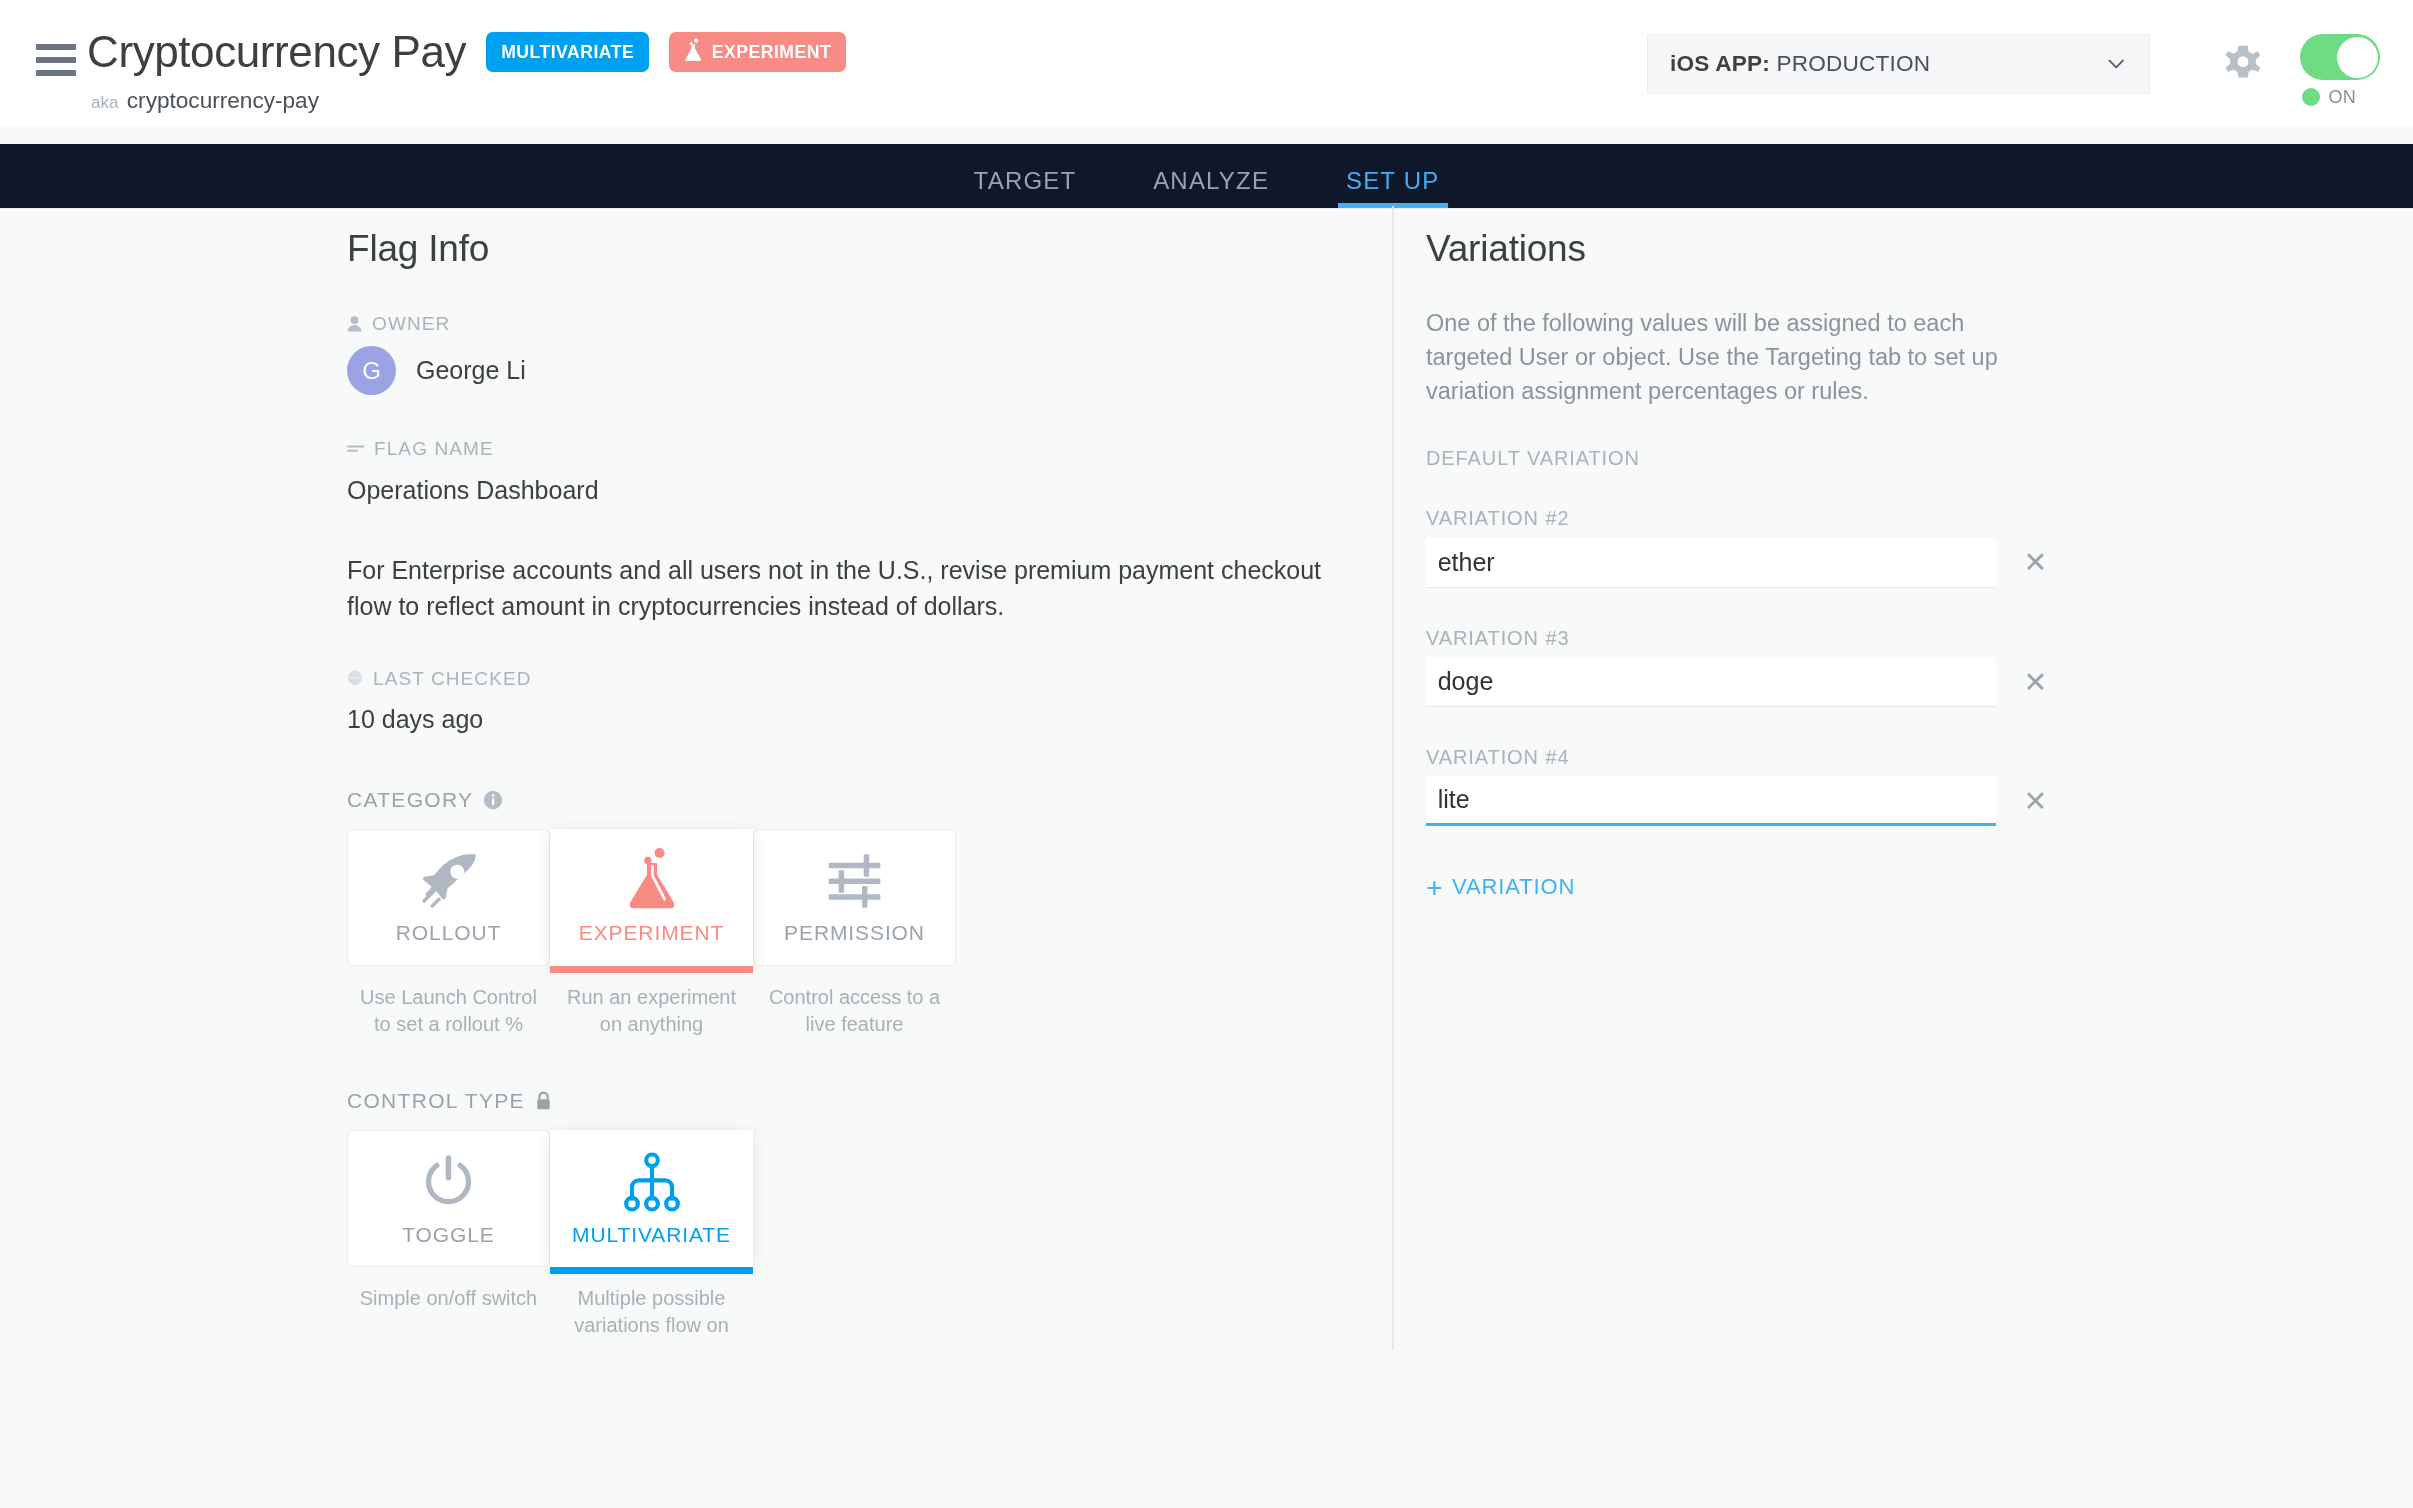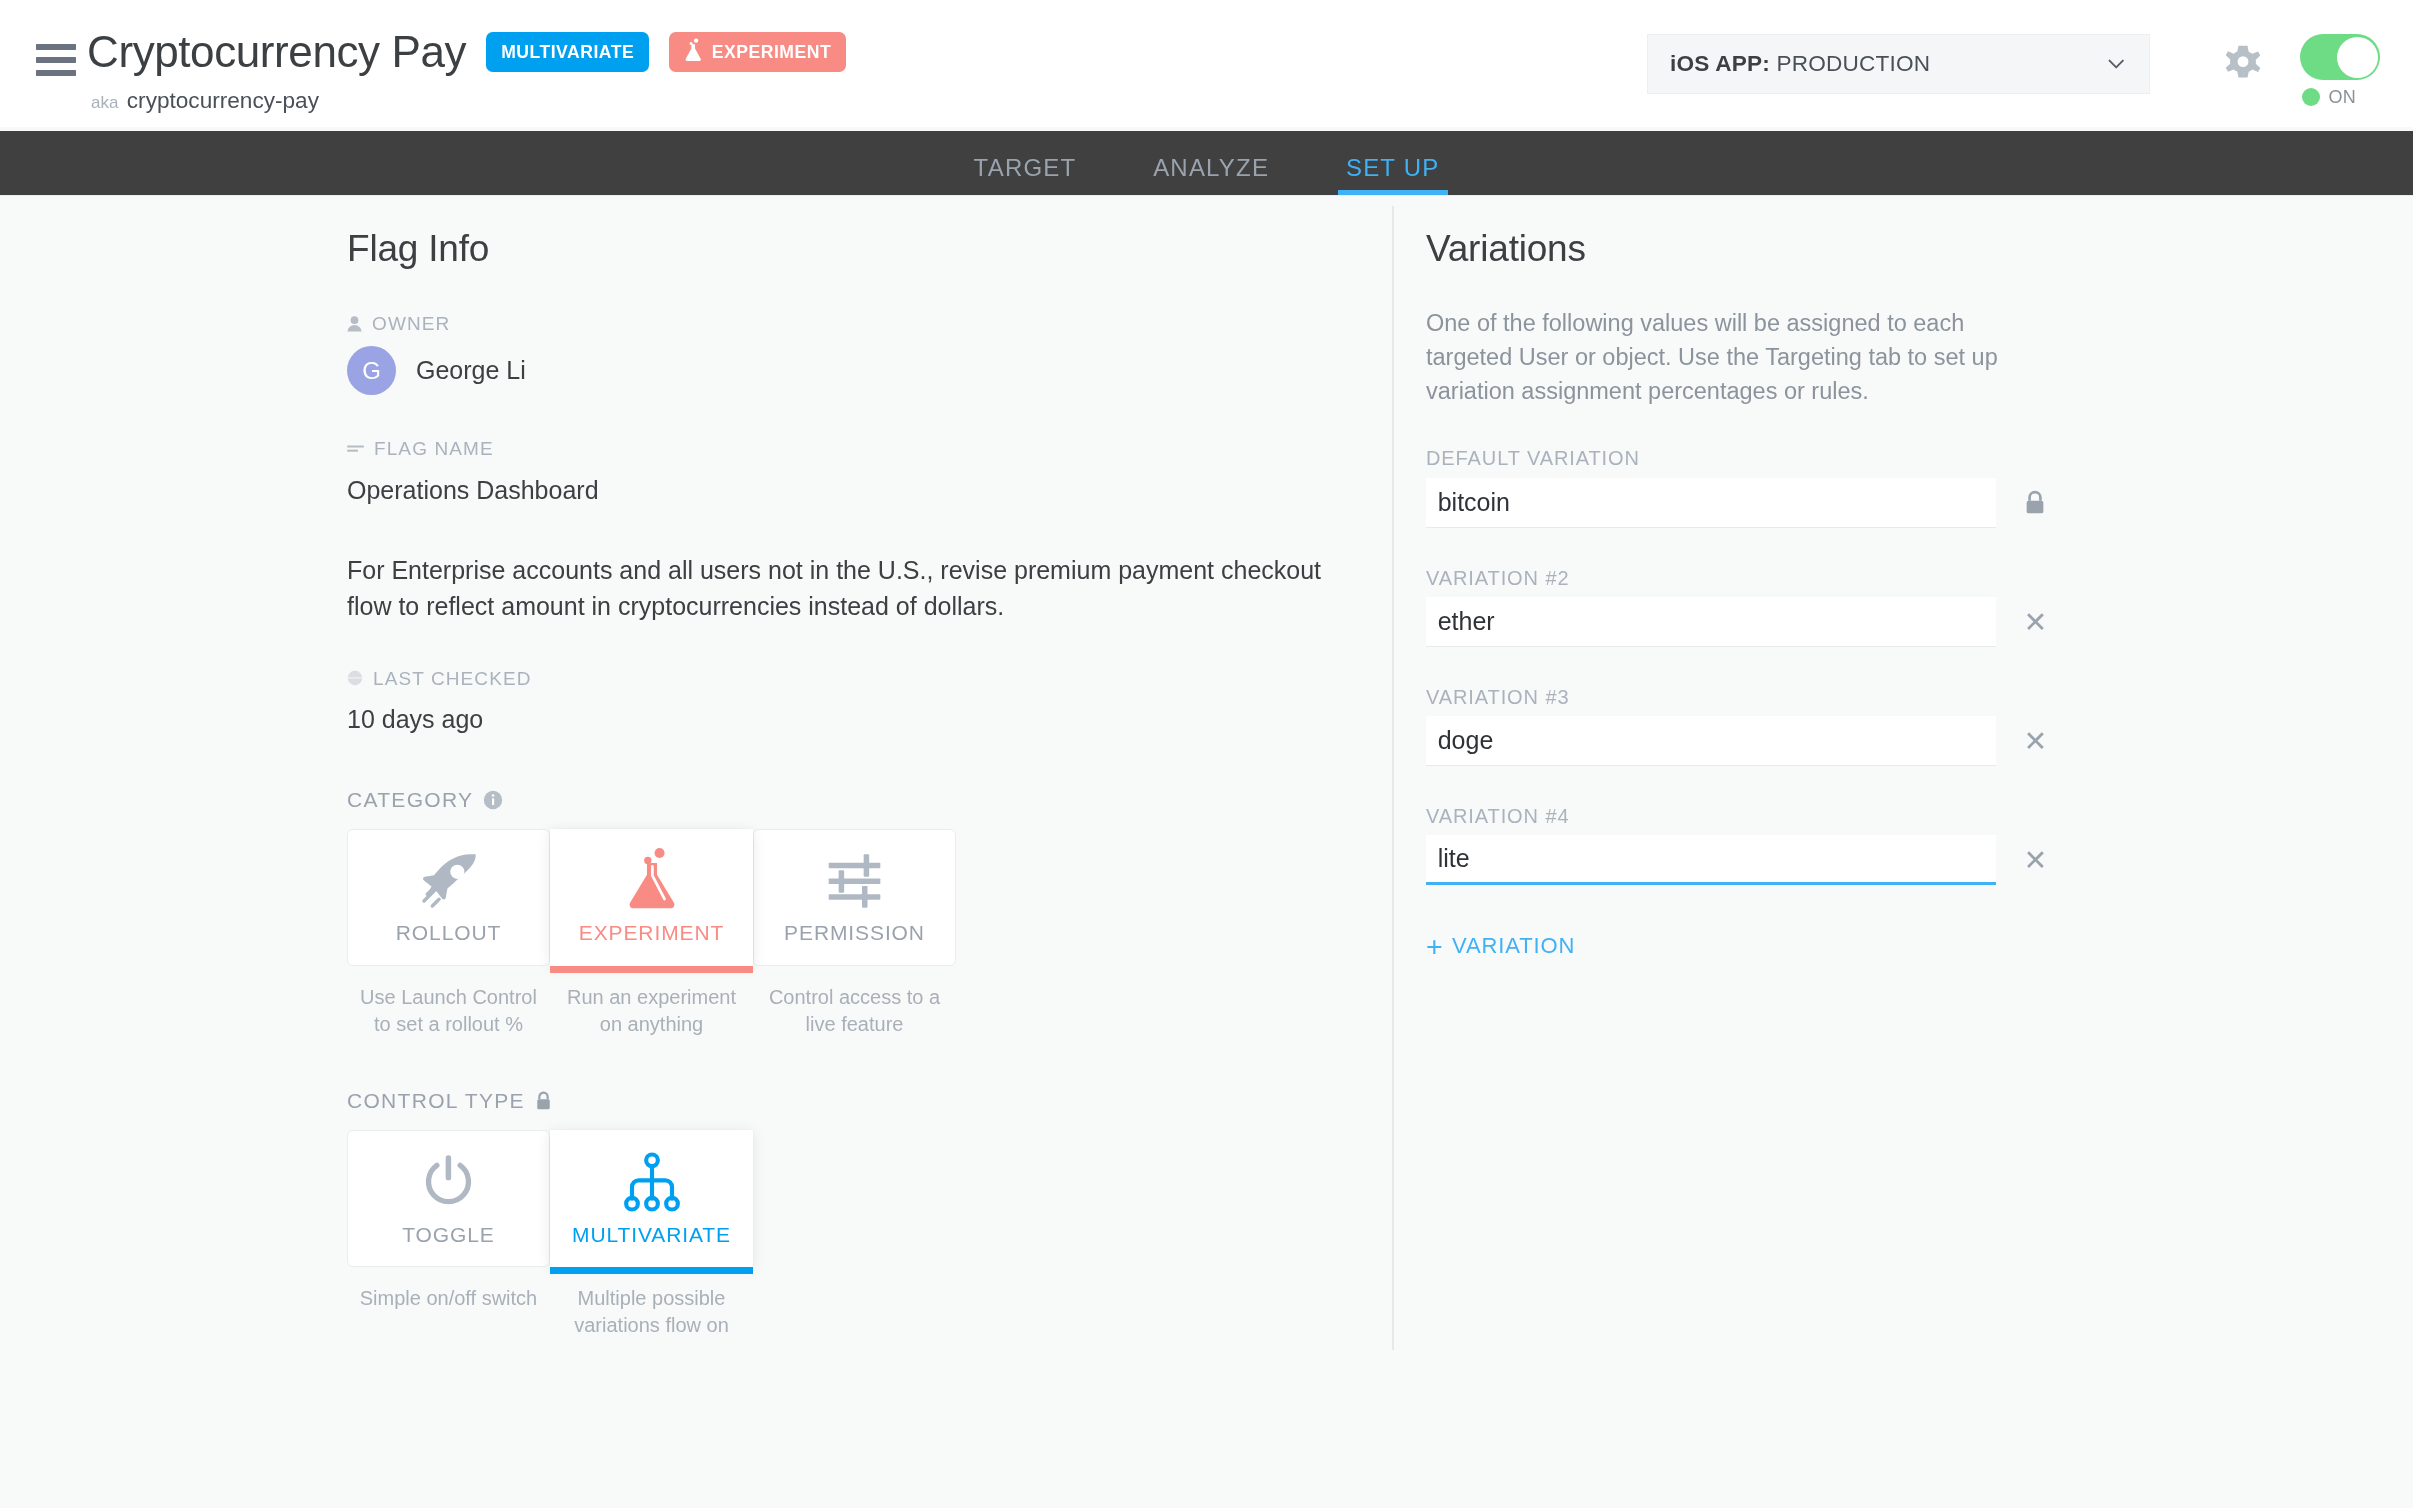--- a/index.html
+++ b/index.html
@@ -63,22 +63,22 @@
   .toggle-knob {
     position: absolute; right: 2.5px; top: 2.5px; width: 41px; height: 41px;
     border-radius: 50%; background: #ffffff;
   }
   .toggle-status { display: flex; align-items: center; margin-top: 6.7px; padding-left: 1.7px; }
   .toggle-dot { width: 18.4px; height: 18.4px; border-radius: 50%; background: #6ddc84; }
   .toggle-on-text { margin-left: 8.4px; font-size: 18px; color: #8b9199; letter-spacing: 0.4px; }
 
   
   .tabbar {
-    position: absolute; top: 131px; left: 0; width: 2413px; height: 65px;
-    background: #404040; border-bottom: 0.8px solid #e9ebec;
+    position: absolute; top: 144px; left: 0; width: 2413px; height: 65px;
+    background: #0f172a; border-bottom: 0.8px solid #e9ebec;
     display: flex; align-items: flex-end; justify-content: center;
   }
   .tabs { display: flex; align-items: flex-end; gap: 60px; height: 100%; }
   .tab {
     font-size: 24px; color: #9aa3ad; letter-spacing: 1.2px; font-weight: 400;
     padding: 0 8.4px 15px 8.4px; cursor: pointer; position: relative; line-height: 1;
   }
   .tab.active { color: #3fb1f4; }
   .tab.active::after {
     content: ""; position: absolute; left: 0; right: 0; bottom: 0;
@@ -411,29 +411,20 @@
       </div>
     </div>
 
     <div class="variations">
       <div class="section-title">Variations</div>
       <div class="var-intro">One of the following values will be assigned to each targeted User or object. Use the Targeting tab to set up variation assignment percentages or rules.</div>
 
       
       <div class="var-field">
         <div class="var-label">DEFAULT VARIATION</div>
-        <div class="var-input-row">
-          <input class="var-input" type="text" value="bitcoin" style="">
-          <div class="var-action">
-            <svg width="22" height="25" viewBox="0 0 26 30">
-              <path d="M6.5 13 V9 a6.5 6.5 0 0 1 13 0 v4" fill="none" stroke="#9aa3ad" stroke-width="3.2"></path>
-              <rect x="3" y="13" width="20" height="15" rx="2.2" fill="#9aa3ad"></rect>
-            </svg>
-          </div>
-        </div>
       </div>
 
       
       <div class="var-field">
         <div class="var-label">VARIATION #2</div>
         <div class="var-input-row">
           <input class="var-input" type="text" value="ether" style="">
           <div class="var-action">
             <span class="x-btn">✕</span>
           </div>

